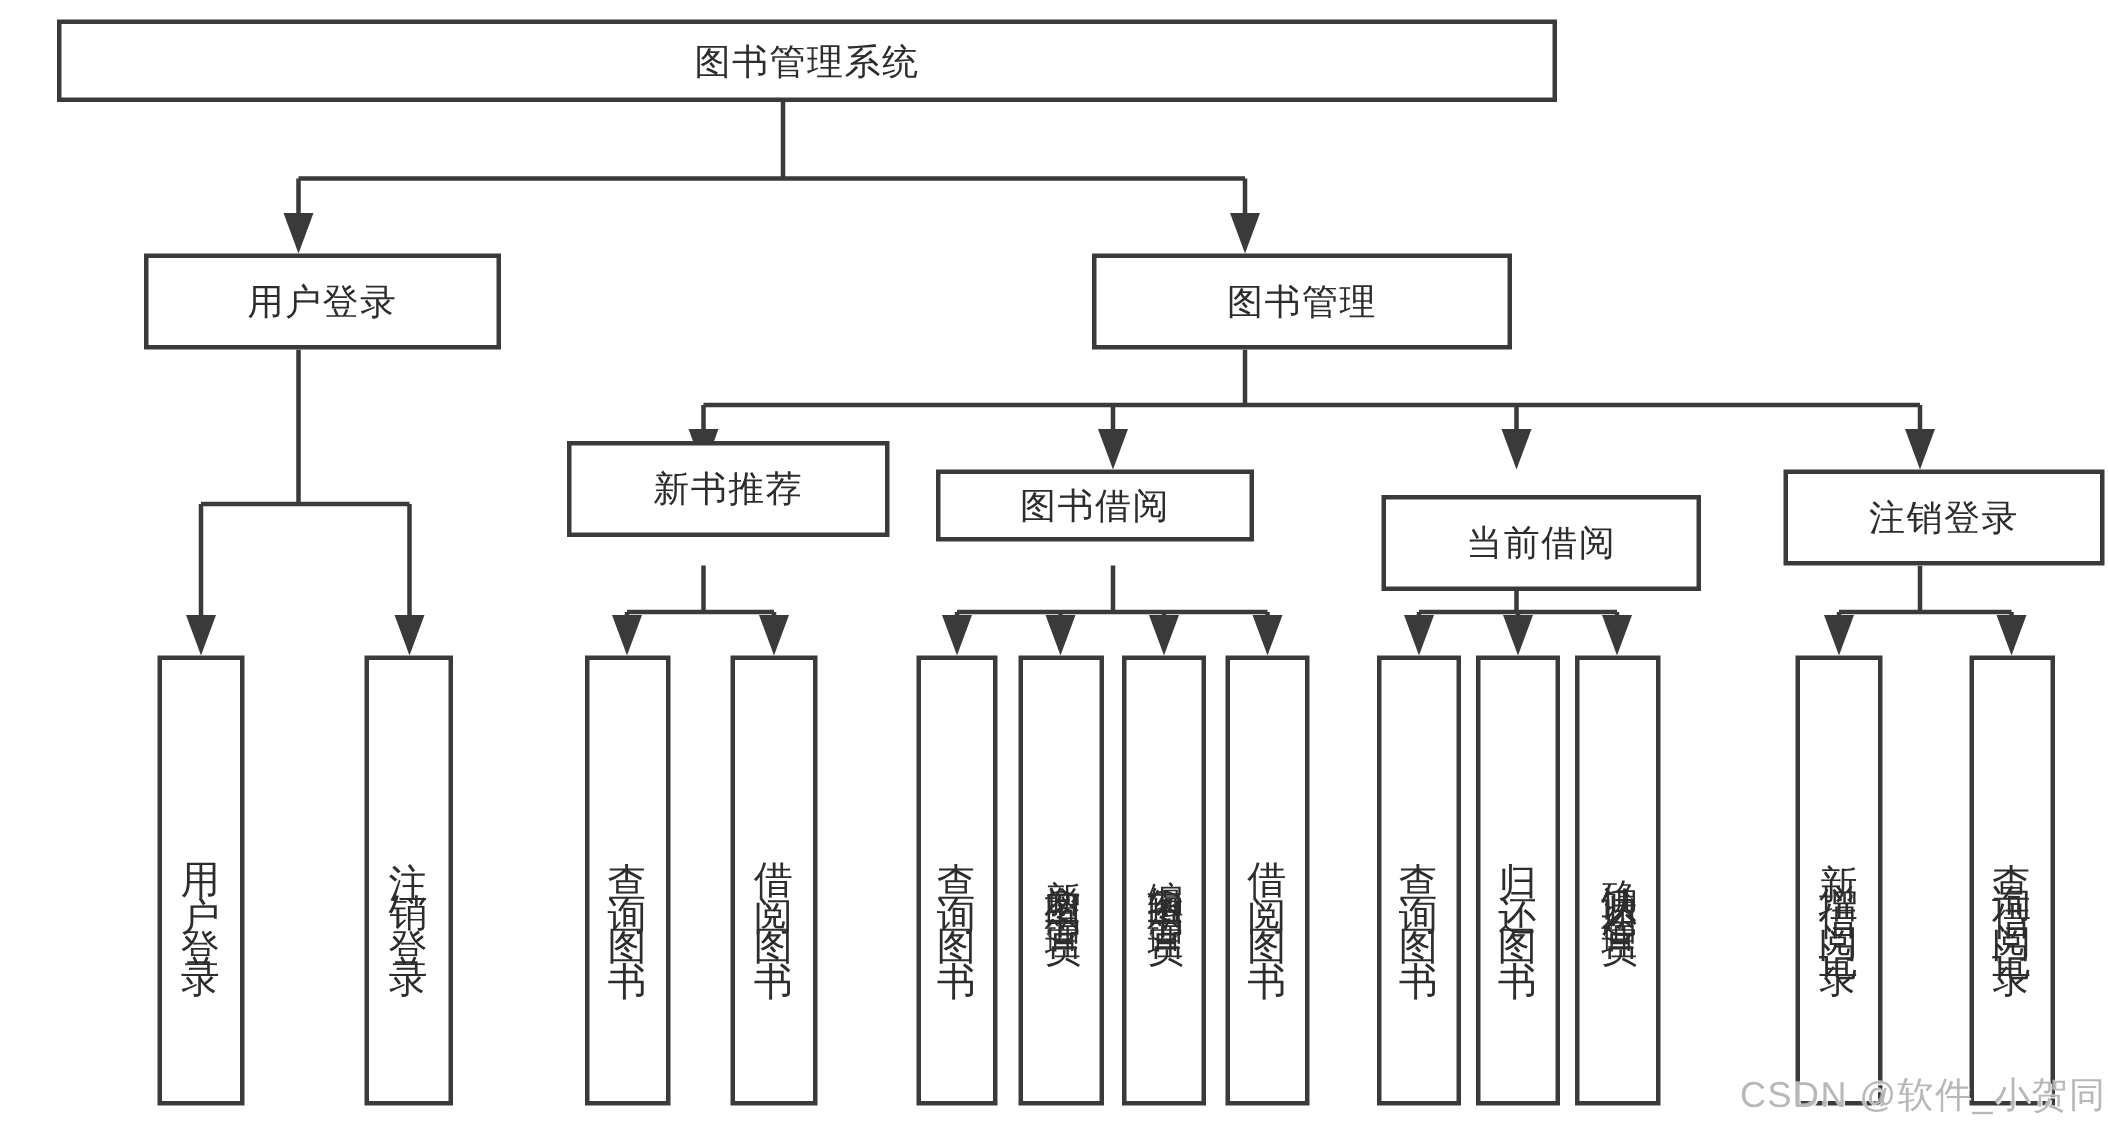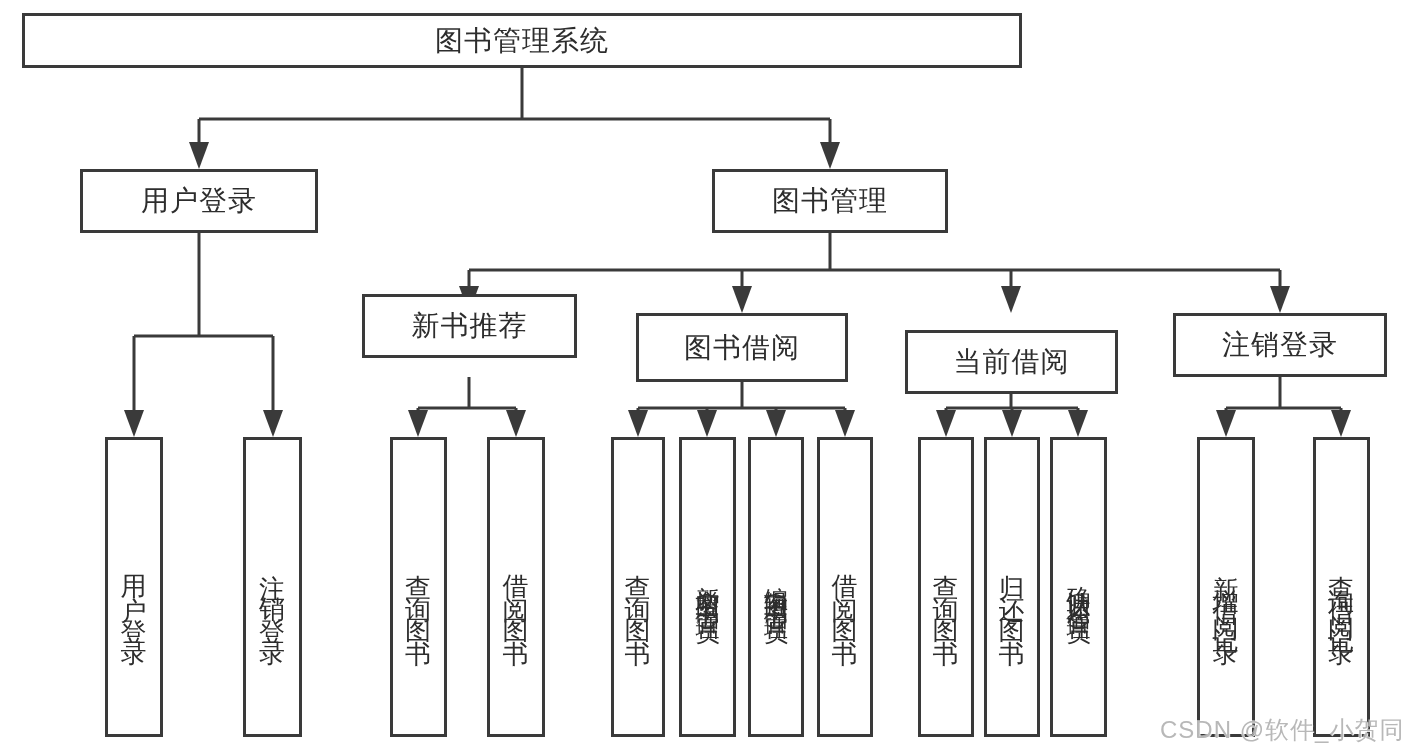--- a/index.html
+++ b/index.html
@@ -26,23 +26,24 @@
     position: absolute;
     box-sizing: border-box;
     background: #ffffff;
     border: 3px solid #3a3a3a;
     display: flex;
     align-items: center;
     justify-content: center;
     color: #2d2d2d;
   }
   .hbox {
-    font-size: 28px;
+    font-size: 24px;
     letter-spacing: 1px;
     white-space: nowrap;
+    margin-left: 16px;
   }
   .vbox span {
     writing-mode: vertical-rl;
     text-orientation: mixed;
     white-space: nowrap;
     line-height: 1;
   }
   .v4 { font-size: 26px; letter-spacing: 22px; }
   .v6 { font-size: 26px; letter-spacing: 13px; }
   .v9 { font-size: 24px; letter-spacing: 5px;  }
@@ -104,24 +105,24 @@
       <polygon points="1002,410 1022,410 1012,437"></polygon>
       <polygon points="1068,410 1088,410 1078,437"></polygon>
       <polygon points="1216,410 1236,410 1226,437"></polygon>
       <polygon points="1331,410 1351,410 1341,437"></polygon>
     </g>
   </svg>
 
   <div class="node hbox" style="left:22px; top:13px; width:1000px; height:55px;">图书管理系统</div>
 
   <div class="node hbox" style="left:80px; top:169px; width:238px; height:64px;">用户登录</div>
-  <div class="node hbox" style="left:712px; top:169px; width:236px; height:64px;">图书管理</div>
+  <div class="node hbox" style="left:712px; top:169px; width:280px; height:64px;">图书管理</div>
 
   <div class="node hbox" style="left:362px; top:294px; width:215px; height:64px;">新书推荐</div>
-  <div class="node hbox" style="left:636px; top:313px; width:212px; height:69px;">图书借阅</div>
+  <div class="node hbox" style="left:608px; top:313px; width:212px; height:48px;">图书借阅</div>
   <div class="node hbox" style="left:905px; top:330px; width:213px; height:64px;">当前借阅</div>
   <div class="node hbox" style="left:1173px; top:313px; width:214px; height:64px;">注销登录</div>
 
   <div class="node vbox v4" style="left:105px; top:437px; width:58px; height:300px;">
     <span>用户登录</span>
   </div>
   <div class="node vbox v4" style="left:243px; top:437px; width:59px; height:300px;">
     <span>注销登录</span>
   </div>
 

